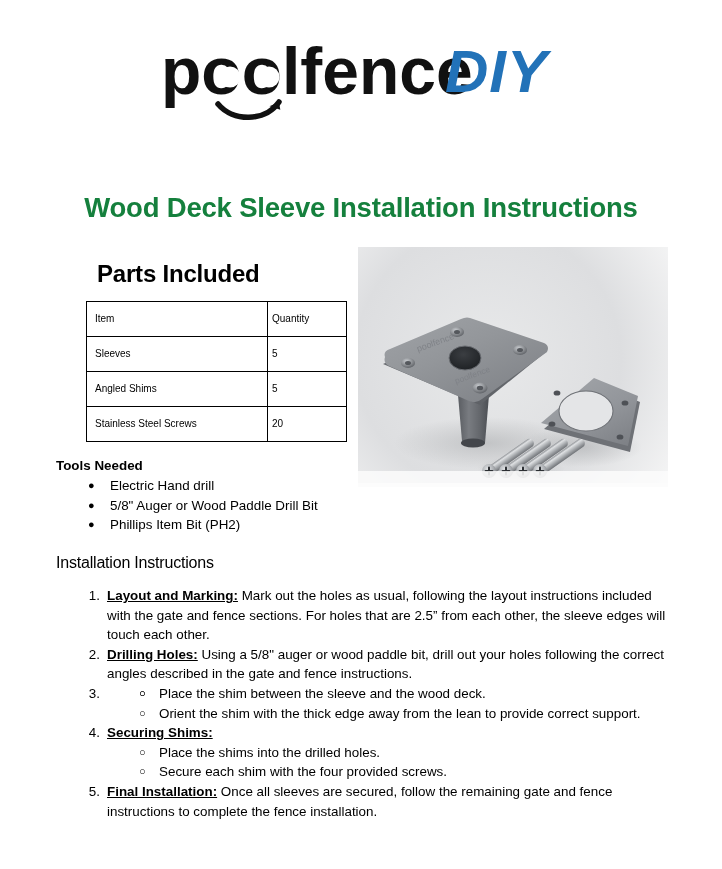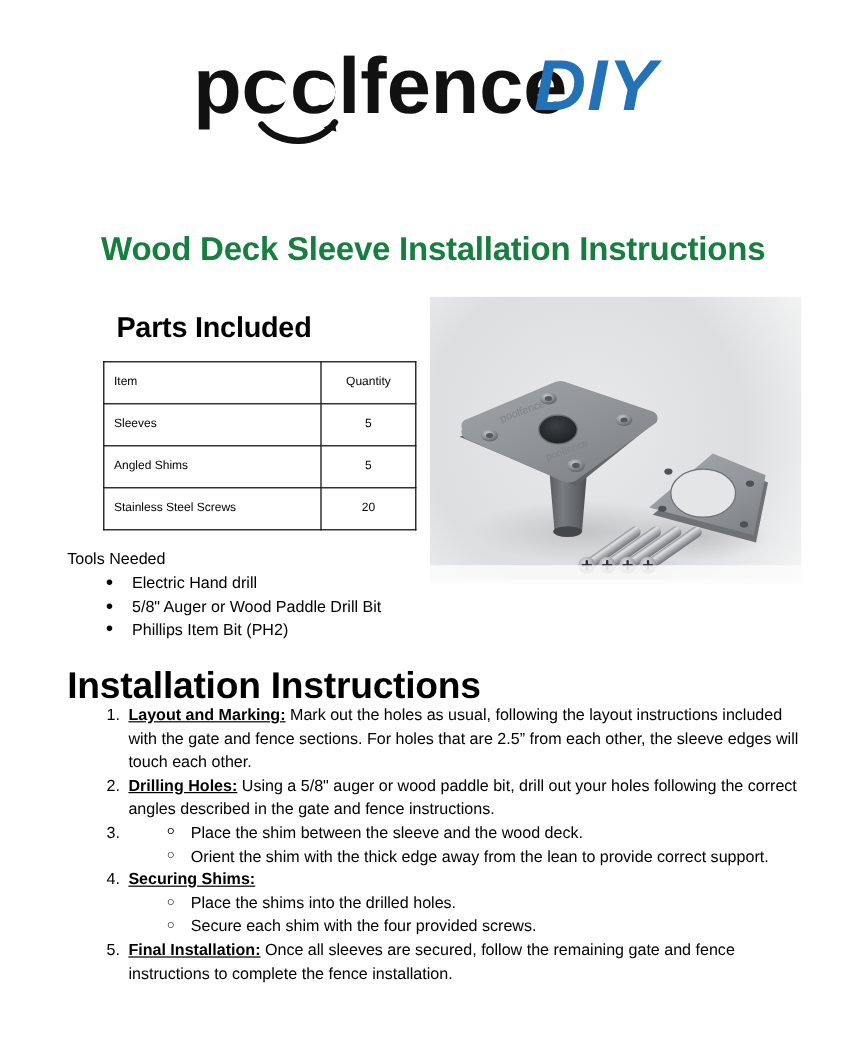--- a/index.html
+++ b/index.html
@@ -47,22 +47,22 @@
     top: 260px;
     font-size: 24px;
     font-weight: bold;
     letter-spacing: -0.2px;
     margin-left: 41px;
   }
   .h-install {
     position: absolute;
     left: 56px;
     top: 554px;
-    font-size: 31px;
-    font-weight: bold;
+    font-size: 16px;
+    font-weight: normal;
     letter-spacing: -0.2px;
   }
 
   
   .parts-table {
     position: absolute;
     left: 54px;
     top: 301px;
     width: 261px;
     border-collapse: collapse;
@@ -72,31 +72,30 @@
   }
   .parts-table td {
     border: 1px solid #000;
     height: 26px;
     padding: 4px 8px;
     vertical-align: middle;
     line-height: 1.15;
   }
   .parts-table td.qty {
     width: 70px;
-    text-align: center;
     padding: 4px 4px;
   }
 
   
   .tools-head {
     position: absolute;
     left: 56px;
     top: 458px;
     font-size: 13.4px;
-    font-weight: normal;
+    font-weight: bold;
   }
   .tools-list {
     position: absolute;
     left: 56px;
     top: 476px;
     margin: 0;
     padding: 0;
     list-style: none;
     font-size: 13.4px;
   }

